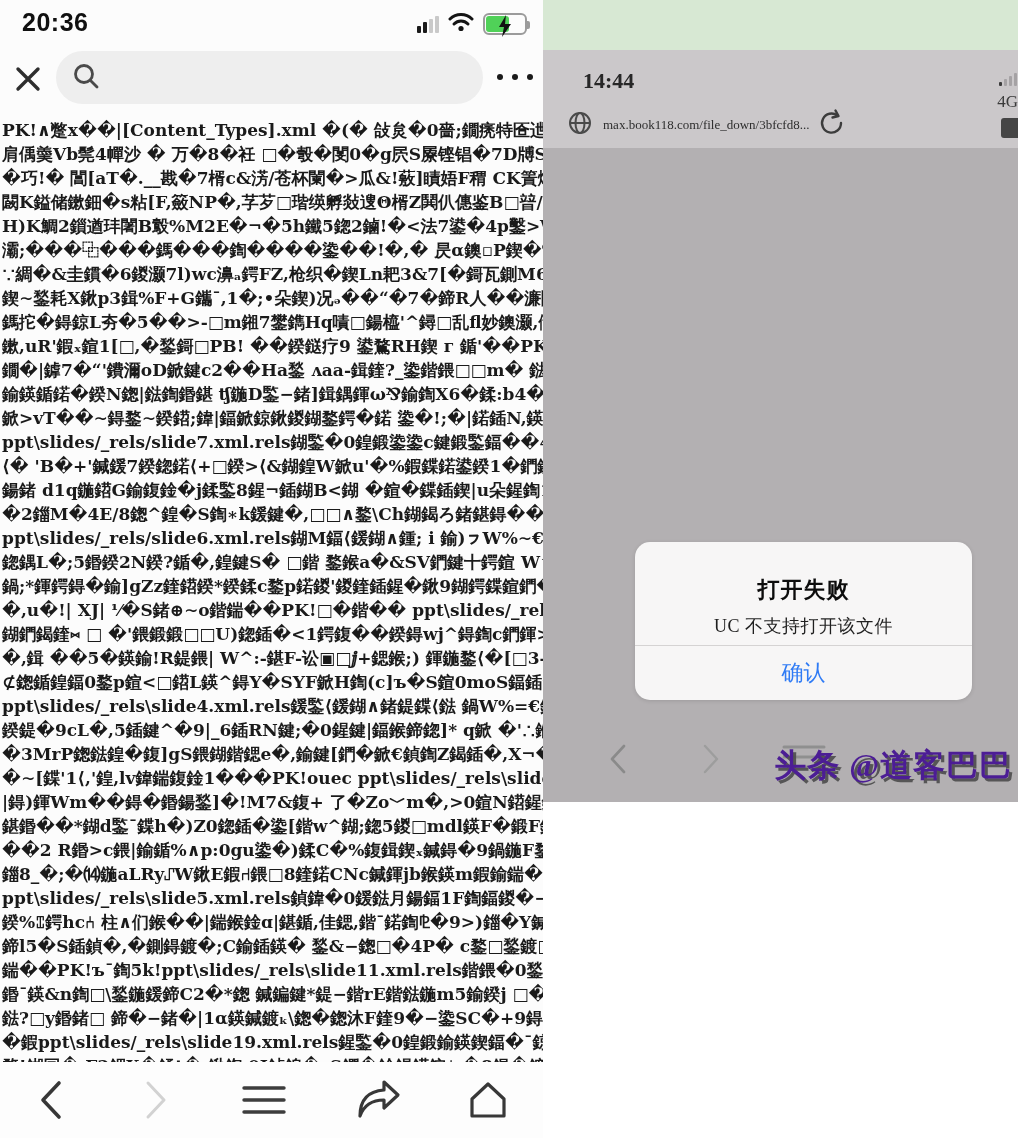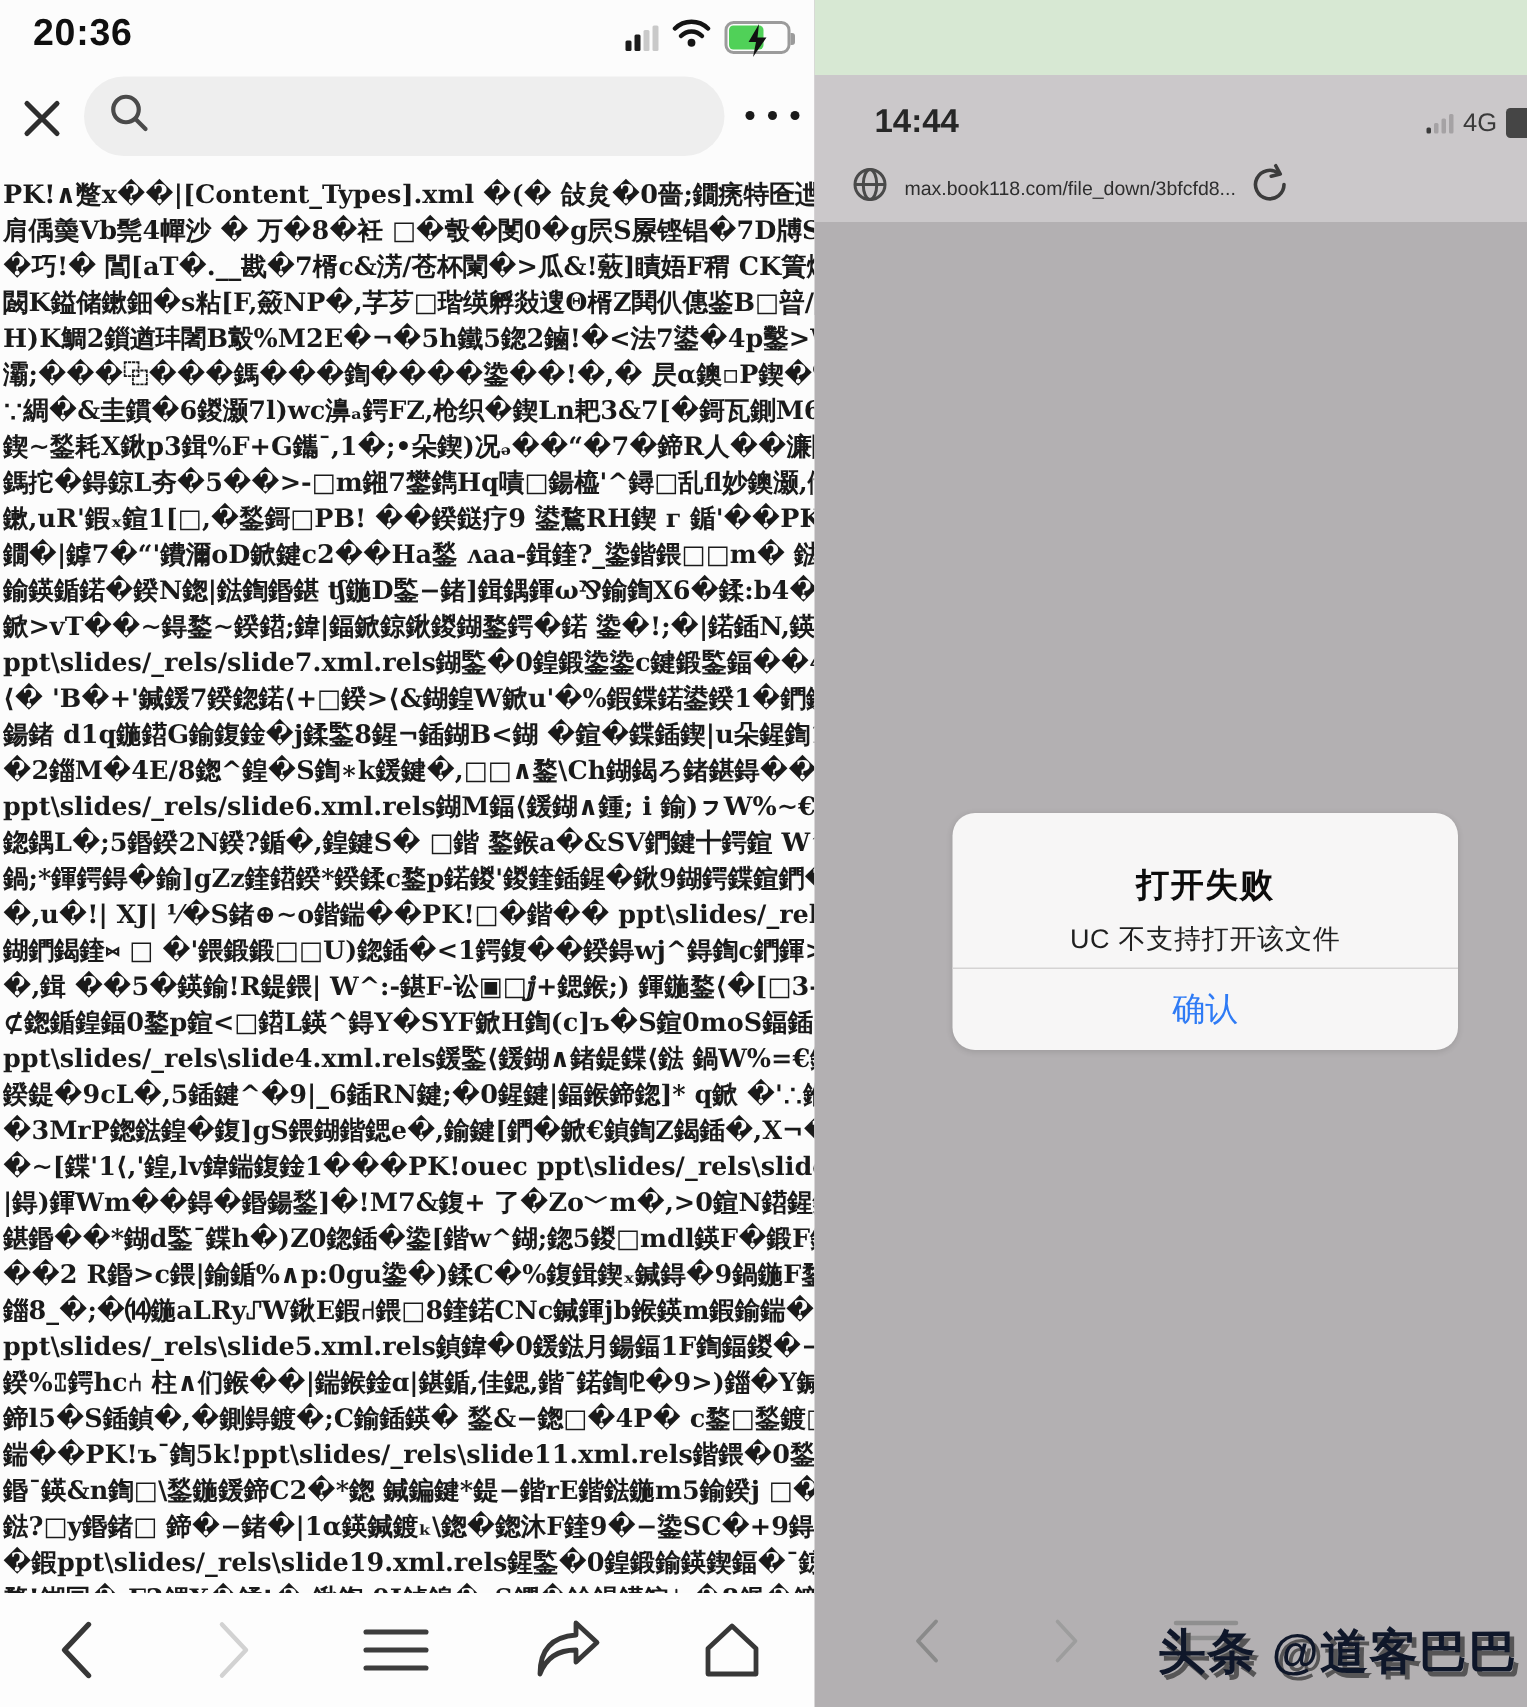--- a/index.html
+++ b/index.html
@@ -27,25 +27,25 @@
   .search-pill .q{font-size:23px;color:#161616;margin-left:10px;white-space:nowrap;}
   .menu-dots{position:absolute;right:10px;top:24px;display:flex;gap:9px;cursor:pointer;}
   .menu-dots i{width:6px;height:6px;background:#1a1a1a;border-radius:50%;display:block;}
   .garbled{position:absolute;left:2px;top:118px;width:541px;height:945px;overflow:hidden;
     font-family:"DejaVu Serif","Liberation Serif",serif;
     font-size:17px;line-height:24px;color:#1a1a1a;font-weight:600;}
   .gline{white-space:nowrap;overflow:hidden;width:100%;}
   .l-nav{position:absolute;left:0;bottom:0;width:543px;height:76px;background:#fdfdfd;display:flex;align-items:center;justify-content:space-around;}
   .l-nav svg{display:block;}
   
-  .right-phone{position:absolute;left:543px;top:0;width:475px;height:1138px;background:#b3b0b2;overflow:hidden;}
+  .right-phone{position:absolute;left:543px;top:0;width:475px;height:802px;background:#b3b0b2;overflow:hidden;font-family:Liberation Serif, serif;}
   .green-strip{position:absolute;left:0;top:0;width:475px;height:50px;background:#d7e8d3;}
   .r-statusarea{position:absolute;left:0;top:50px;width:475px;height:98px;background:#cbc8ca;}
   .r-time{position:absolute;left:40px;top:18px;font-size:22px;font-weight:bold;color:#272727;}
-  .r-net{position:absolute;right:0;top:22px;display:flex;align-items:center;gap:6px;}
+  .r-net{position:absolute;right:0;top:22px;display:flex;align-items:center;gap:6px;flex-direction:column;}
   .r-sig{display:flex;align-items:flex-end;gap:2px;height:14px;}
   .r-sig i{display:block;width:3px;border-radius:1px;}
   .rb1{height:4px;background:#3b3b3b;}
   .rb2{height:7px;background:#a5a2a4;}
   .rb3{height:10px;background:#a5a2a4;}
   .rb4{height:13px;background:#a5a2a4;}
   .r-4g{font-size:17px;color:#3a3a3a;}
   .r-batt{width:22px;height:20px;background:#454545;border-radius:3px 0 0 3px;margin-right:-8px;}
   .r-urlrow{position:absolute;left:0;top:52px;width:475px;height:46px;display:flex;align-items:center;}
   .r-url{font-size:13px;color:#2e2e2e;margin-left:10px;white-space:nowrap;}
@@ -54,21 +54,21 @@
   
   .dialog{position:absolute;left:92px;top:542px;width:337px;height:158px;background:#f7f6f6;border-radius:15px;text-align:center;box-shadow:0 1px 4px rgba(0,0,0,.12);}
   .dlg-title{padding-top:33px;font-size:22px;font-weight:bold;color:#0c0c0c;letter-spacing:1px;}
   .dlg-msg{margin-top:9px;font-size:18px;color:#1f1f1f;letter-spacing:.5px;}
   .dlg-divider{position:absolute;left:0;right:0;top:103px;height:1px;background:#d5d3d3;}
   .dlg-btn{position:absolute;left:0;right:0;top:104px;height:54px;line-height:54px;font-size:22px;font-weight:500;color:#2f7bf5;cursor:pointer;border-radius:0 0 15px 15px;}
   
   .r-chev-back{position:absolute;left:62px;bottom:22px;}
   .r-chev-fwd{position:absolute;left:155px;bottom:22px;}
   .r-menu-dim{position:absolute;left:238px;bottom:26px;z-index:1;}
-  .watermark{position:absolute;right:6px;bottom:14px;z-index:2;font-size:32px;font-weight:bold;color:#0f172a;letter-spacing:1px;white-space:nowrap;text-shadow:3px 3px 0 rgba(75,75,75,.9);}
+  .watermark{position:absolute;right:6px;bottom:14px;z-index:2;font-size:32px;font-weight:bold;color:#4c1d95;letter-spacing:1px;white-space:nowrap;text-shadow:3px 3px 0 rgba(75,75,75,.9);}
 </style>
 </head>
 <body>
 
 <div class="left-phone">
 
   <div class="l-time">20:36</div>
 
   <div class="l-status-icons">
     <span class="sigbars">

